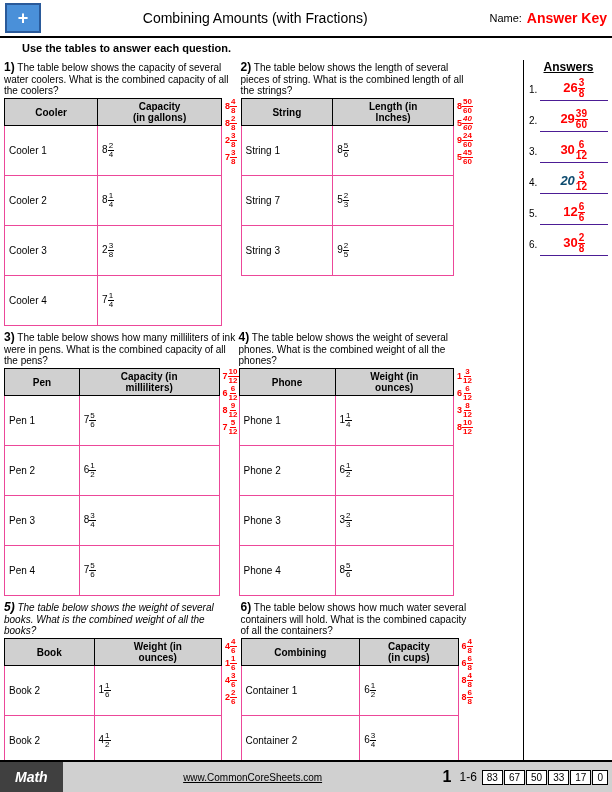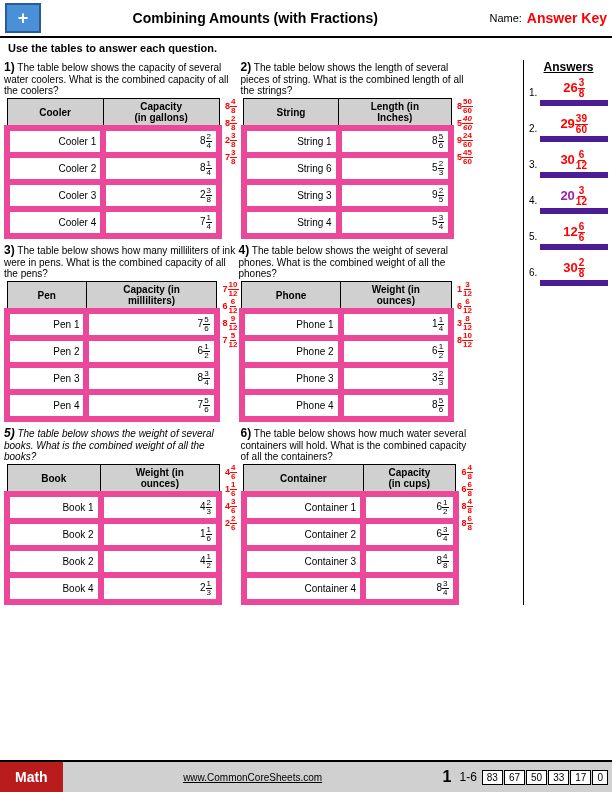--- a/index.html
+++ b/index.html
@@ -28,36 +28,36 @@
       justify-content: center;
       color: white;
       font-size: 18px;
       font-weight: bold;
       border: 2px solid #2a5a9a;
     }
     .header-title {
       flex: 1;
       text-align: center;
       font-size: 14px;
-      font-weight: bold;
+      font-weight: normal;
     }
     .header-name {
       font-size: 11px;
       margin-right: 5px;
       margin-left: 20px;
     }
     .answer-key {
       color: red;
       font-size: 14px;
       font-weight: bold;
     }
     .instruction {
       font-weight: bold;
       font-size: 11px;
-      padding: 4px 8px;
+      padding: 4px 22px;
     }
     .answers-panel {
       width: 85px;
       border-left: 1px solid #000;
       padding-left: 5px;
       margin-left: 48px;
     }
     .answers-title {
       text-align: center;
       font-weight: bold;
@@ -69,21 +69,21 @@
       display: flex;
       align-items: center;
       margin-bottom: 8px;
       font-size: 11px;
     }
     .answer-num {
       margin-right: 3px;
       font-size: 10px;
     }
     .answer-line {
-      border-bottom: 6px solid #4c1d95;
+      border-bottom: 1px solid #4c1d95;
       flex: 1;
       text-align: center;
       color: red;
       font-weight: bold;
       font-size: 13px;
       padding-bottom: 1px;
     }
     .question-num {
       font-weight: bold;
       font-size: 12px;
@@ -96,23 +96,23 @@
     }
     table.data-table th {
       background: #d0d0d0;
       border: 1px solid #000;
       padding: 2px 4px;
       text-align: center;
       font-weight: bold;
       font-size: 10px;
     }
     table.data-table td {
-      border: 6px solid #ec4899;
-      padding: 2px 4px;
-      text-align: right;
+      border: 1px solid #ec4899;
+      padding: 16px 4px;
+      text-align: left;
       font-size: 10px;
     }
     .frac-small {
       display: inline-flex;
       flex-direction: column;
       align-items: center;
       font-size: 8px;
       line-height: 1;
       vertical-align: middle;
     }
@@ -123,28 +123,29 @@
       bottom: 0;
       left: 0;
       right: 0;
       height: 32px;
       background: #d0d0d0;
       display: flex;
       align-items: center;
       border-top: 2px solid #000;
     }
     .footer-math {
-      background: #b91c1c;
+      background: #404040;
       color: white;
       font-weight: bold;
       font-size: 14px;
       padding: 4px 15px;
       height: 100%;
       display: flex;
       align-items: center;
+      font-style: italic;
     }
     .footer-center {
       flex: 1;
       text-align: center;
       font-size: 10px;
       text-decoration: underline;
     }
     .stat-box {
       border: 1px solid #000;
       padding: 1px 4px;
@@ -246,38 +247,31 @@
               <th>Length (in<br>Inches)</th>
             </tr>
             <tr>
               <td>String 1</td>
               <td>8<span class="frac-small">
                       <span class="num">5</span>
                       <span class="den">6</span>
                     </span></td>
             </tr>
             <tr>
-              <td>String 6</td>
+              <td>String 7</td>
               <td>5<span class="frac-small">
                       <span class="num">2</span>
                       <span class="den">3</span>
                     </span></td>
             </tr>
             <tr>
               <td>String 3</td>
               <td>9<span class="frac-small">
                       <span class="num">2</span>
                       <span class="den">5</span>
-                    </span></td>
-            </tr>
-            <tr>
-              <td>String 4</td>
-              <td>5<span class="frac-small">
-                      <span class="num">3</span>
-                      <span class="den">4</span>
                     </span></td>
             </tr>
           </tbody>
             </table>
           <div style="padding-left:3px; color:red; font-weight:bold; font-size:9px; text-align:right; white-space:nowrap;">
             8<span class="frac-small" style="color:red;">
                 <span class="num">50</span>
                 <span class="den">60</span>
               </span><br>
             5<span class="frac-small" style="color:red;font-style:italic;">
@@ -436,27 +430,20 @@
           <span> The table below shows the weight of several books. What is the combined weight of all the books?</span>
         </div>
         <div style="display:flex; align-items:flex-start;">
           <table class="data-table">
             <tbody>
                 <tr>
               <th>Book</th>
               <th>Weight (in<br>ounces)</th>
             </tr>
             <tr>
-              <td>Book 1</td>
-              <td>4<span class="frac-small">
-                      <span class="num">2</span>
-                      <span class="den">3</span>
-                    </span></td>
-            </tr>
-            <tr>
               <td>Book 2</td>
               <td>1<span class="frac-small">
                       <span class="num">1</span>
                       <span class="den">6</span>
                     </span></td>
             </tr>
             <tr>
               <td>Book 2</td>
               <td>4<span class="frac-small">
                       <span class="num">1</span>
@@ -495,21 +482,21 @@
 
       <div>
         <div style="font-size:10px; margin-bottom:2px;">
           <span class="question-num">6)</span>
           <span> The table below shows how much water several containers will hold. What is the combined capacity of all the containers?</span>
         </div>
         <div style="display:flex; align-items:flex-start;">
           <table class="data-table">
             <tbody>
                 <tr>
-              <th>Container</th>
+              <th>Combining</th>
               <th>Capacity<br>(in cups)</th>
             </tr>
             <tr>
               <td>Container 1</td>
               <td>6<span class="frac-small">
                       <span class="num">1</span>
                       <span class="den">2</span>
                     </span></td>
             </tr>
             <tr>
@@ -589,21 +576,21 @@
         <span style="color:red; font-weight:bold; font-size:13px;">30</span><span class="frac-small" style="color:red; font-weight:bold; font-size:10px;">
             <span class="num">6</span>
             <span class="den">12</span>
           </span>
       </div>
     </div>
 
     <div class="answer-item">
       <span class="answer-num">4.</span>
       <div class="answer-line">
-        <span style="color:#a21caf; font-weight:bold; font-size:13px;">20</span><span class="frac-small" style="color:red; font-weight:bold; font-size:10px;">
+        <span style="color:#0c4a6e; font-weight:bold; font-size:13px;font-style:italic;">20</span><span class="frac-small" style="color:red; font-weight:bold; font-size:10px;">
             <span class="num">3</span>
             <span class="den">12</span>
           </span>
       </div>
     </div>
 
     <div class="answer-item">
       <span class="answer-num">5.</span>
       <div class="answer-line">
         <span style="color:red; font-weight:bold; font-size:13px;">12</span><span class="frac-small" style="color:red; font-weight:bold; font-size:10px;">

